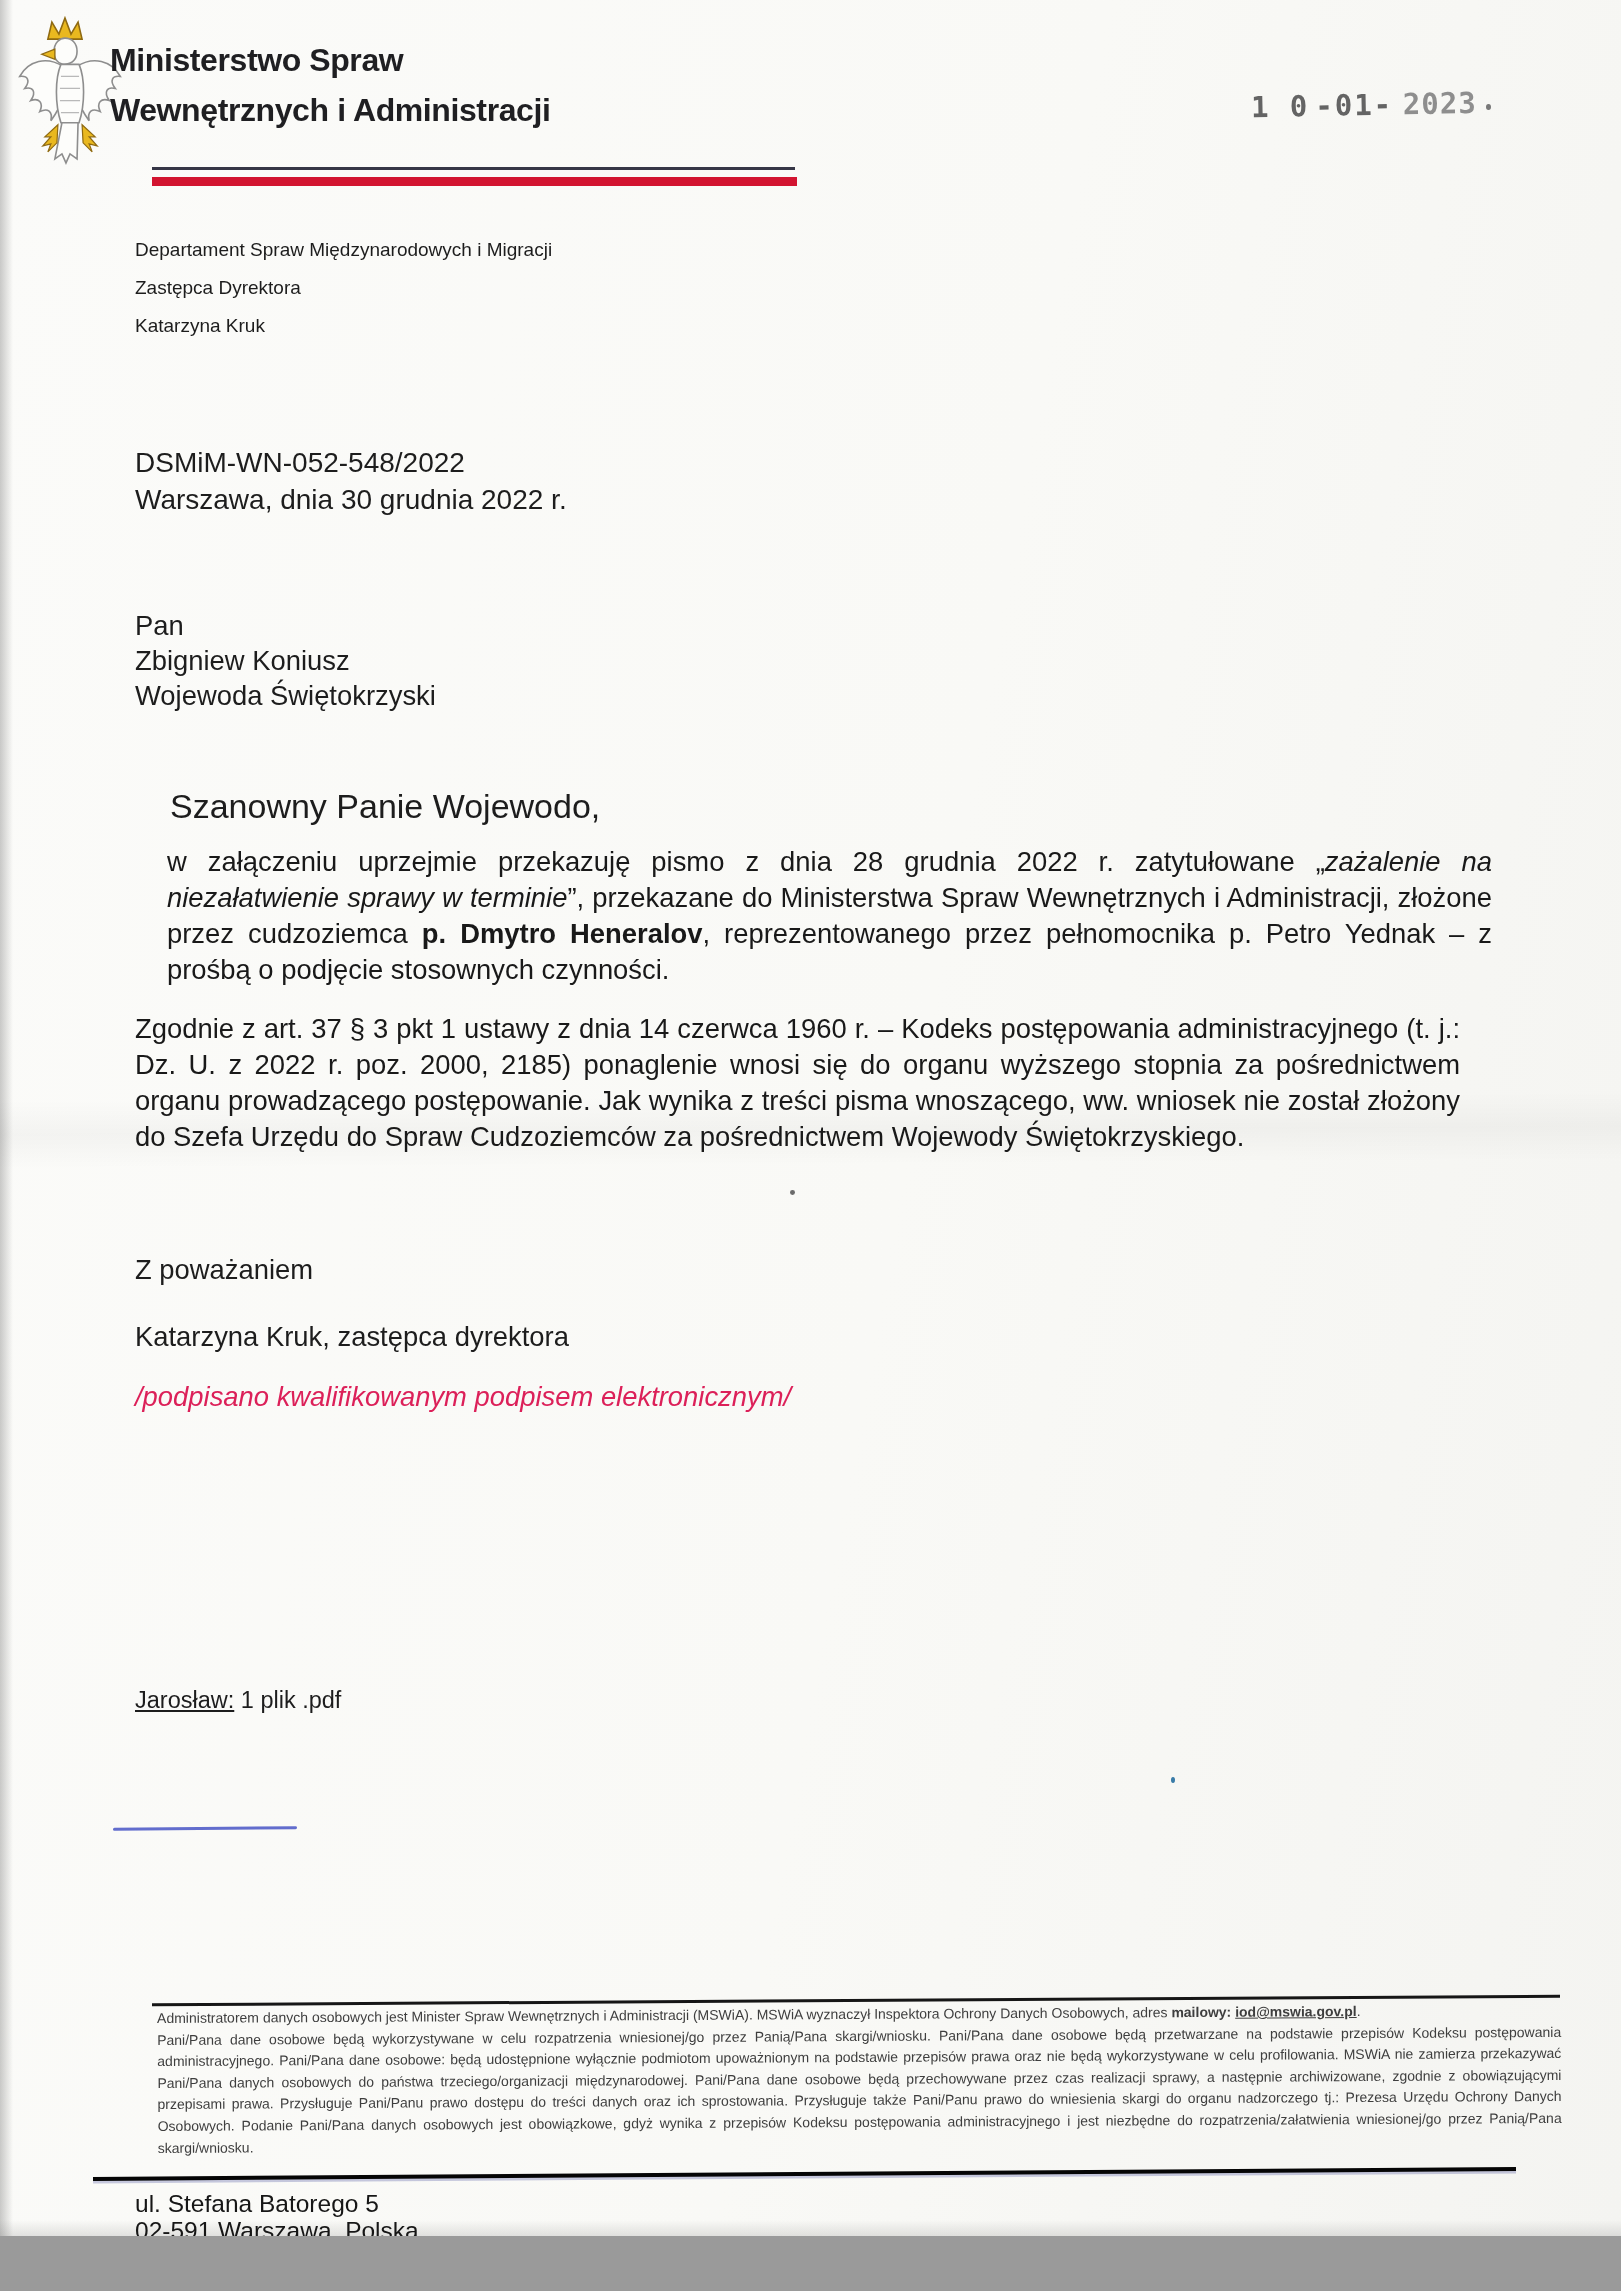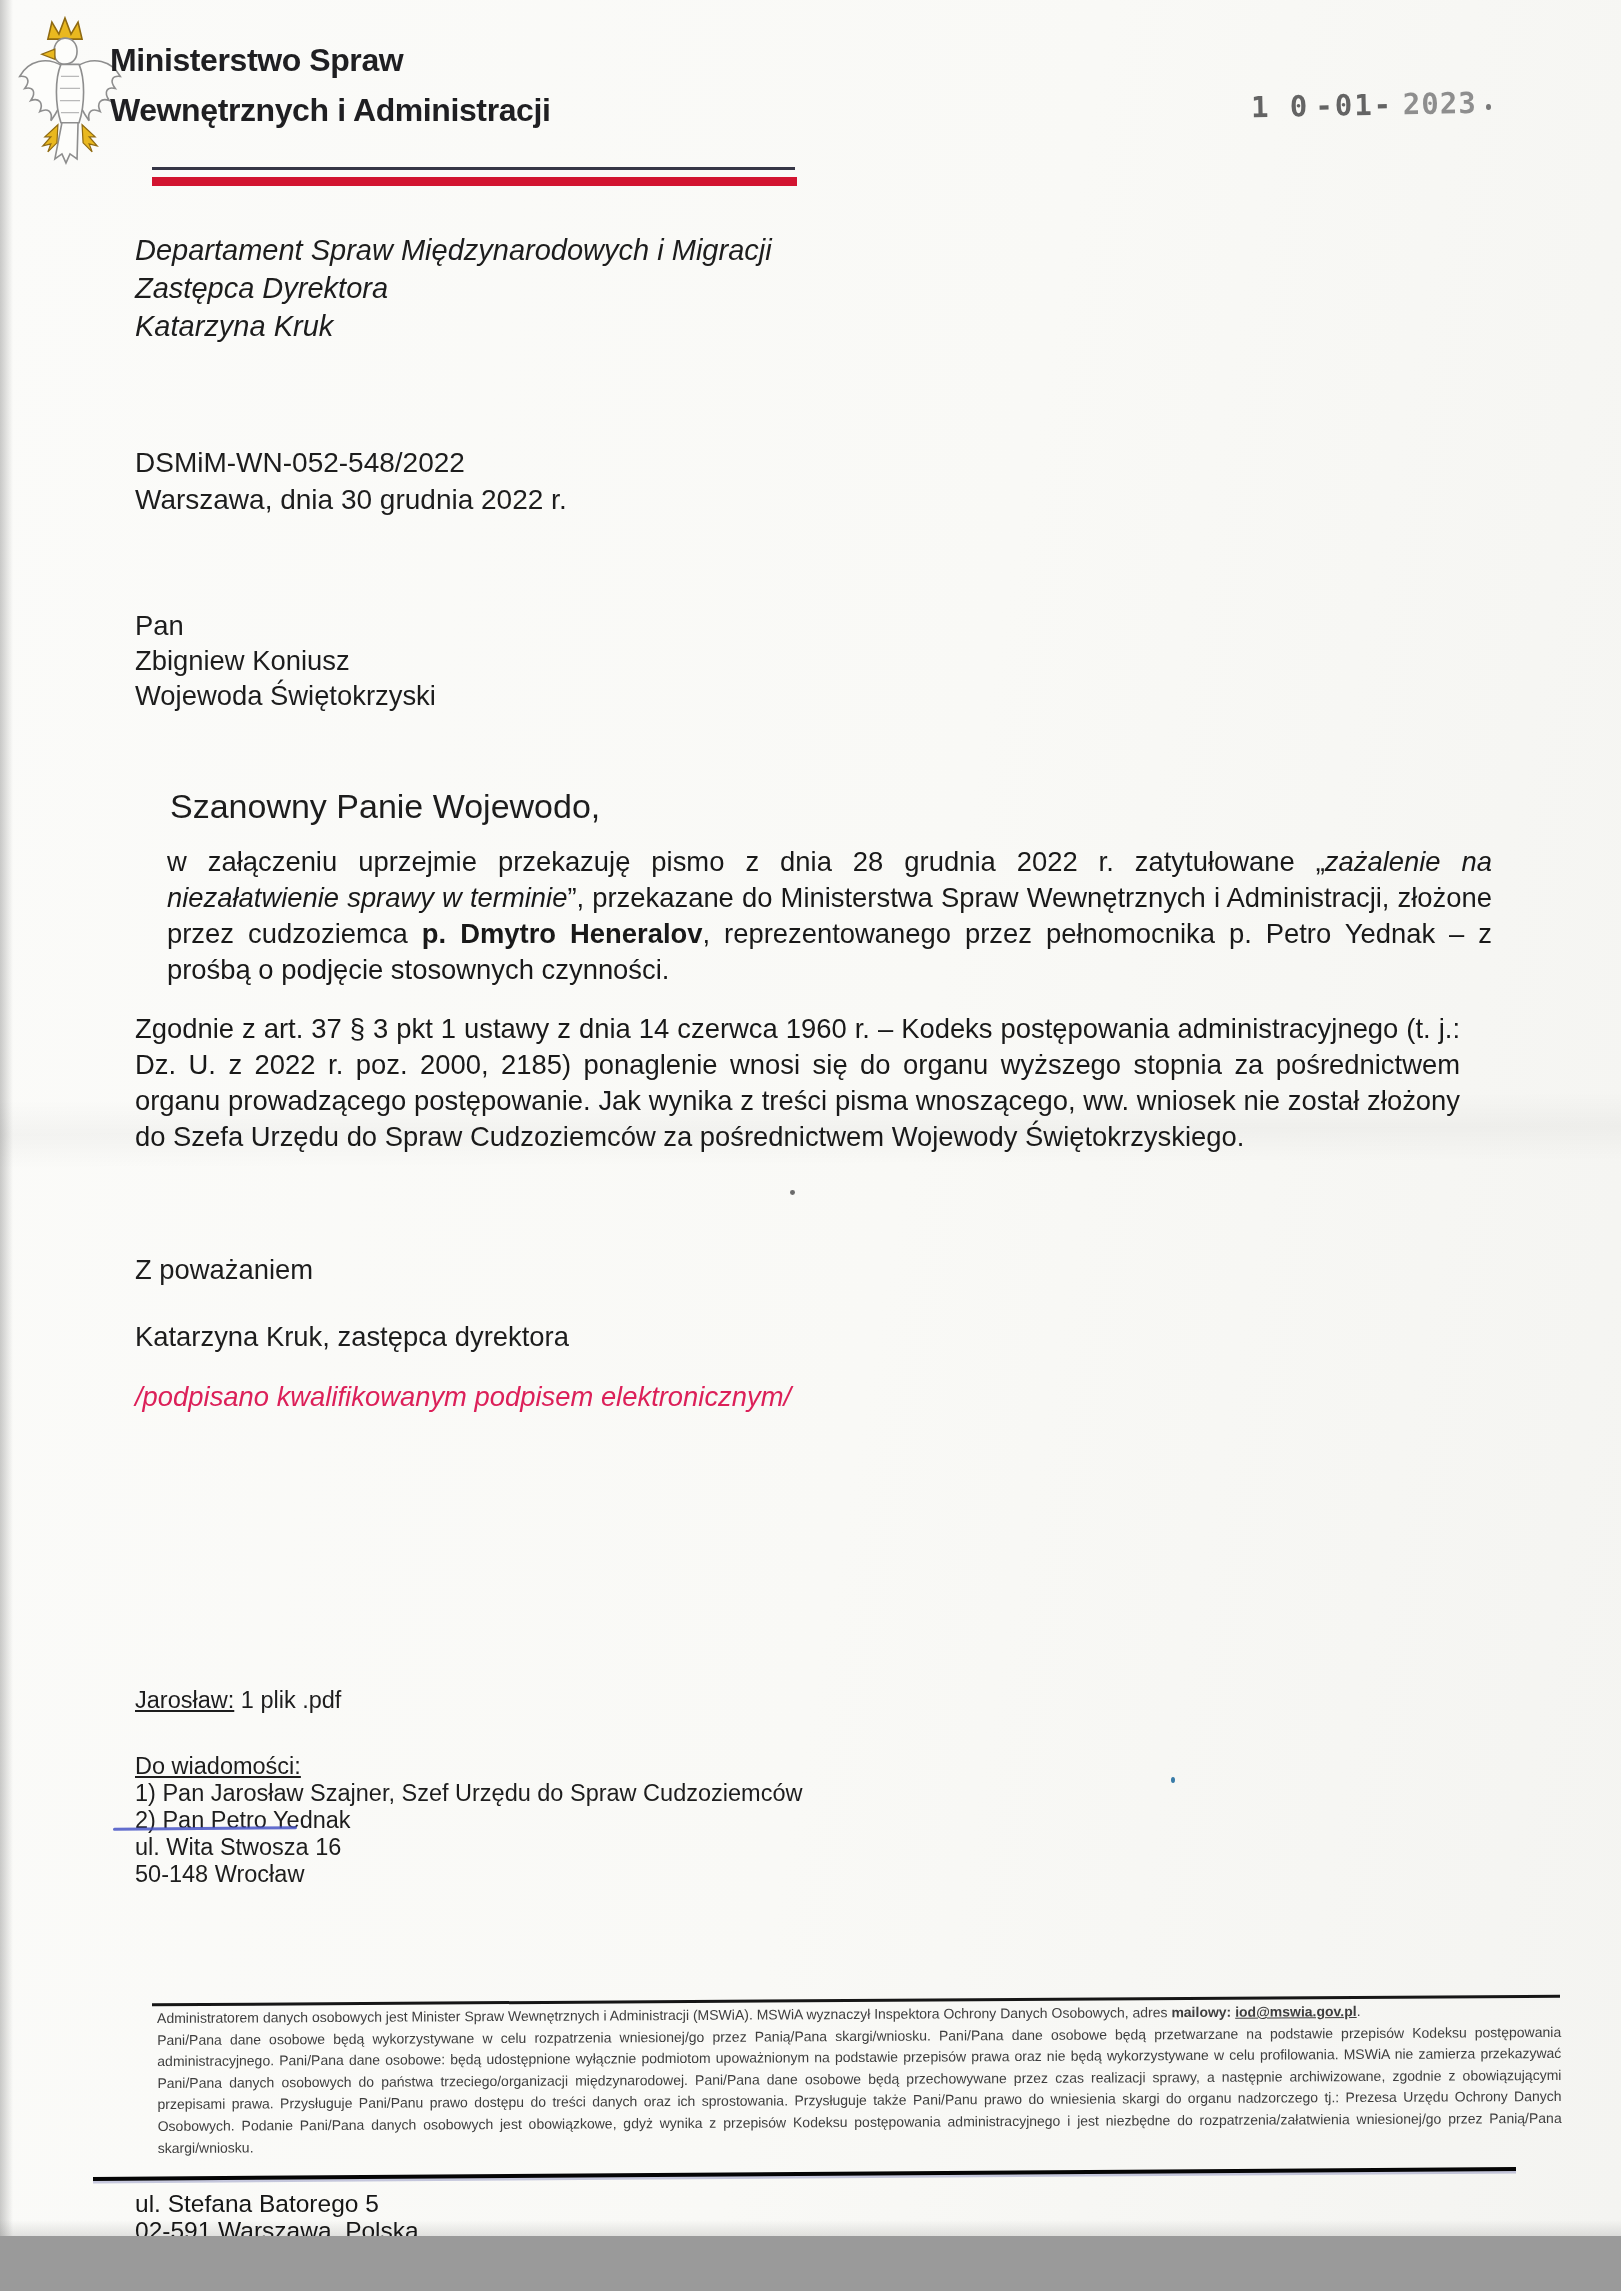--- a/index.html
+++ b/index.html
@@ -22,21 +22,21 @@
   
   .ministry-name{left:110px;top:35px;font-size:32px;line-height:50px;font-weight:600;
     letter-spacing:-0.4px;color:#1f1f22;}
   .rule-dark{left:152px;top:167px;width:643px;height:2.9px;background:#363646;}
   .rule-red{left:152px;top:177px;width:645px;height:8.8px;}
   .stamp{left:1251px;top:88px;font-family:"DejaVu Sans Mono",monospace;font-weight:700;
     font-size:29px;color:#646464;letter-spacing:2px;transform:rotate(-1.1deg);white-space:nowrap;}
   .stamp .yr{color:#8e8e8e;margin-left:9.8px;letter-spacing:1px;}
   .stamp .mo{margin-left:5.9px;}
   
-  .sender{left:135px;top:231px;font-size:29px;line-height:38px;font-style:italic;}
+  .sender{left:135px;top:231px;font-size:19px;line-height:38px;}
   .refblock{left:135px;top:444px;font-size:28px;line-height:37px;}
   .recipient{left:135px;top:608px;font-size:27.4px;line-height:35px;font-weight:400;}
   .salutation{left:135px;top:787px;font-size:34px;margin-left:35px;}
   .para{left:135px;width:1325px;font-size:27.4px;line-height:36px;text-align:justify;color:#191919;}
   .p1{top:844px;margin-left:32px;}
   .p2{top:1011px;}
   .closing{left:135px;top:1254px;font-size:27.4px;}
   .signname{left:135px;top:1321px;font-size:27.4px;}
   .esign{left:135px;top:1381px;font-size:27.4px;font-style:italic;font-weight:500;}
   .smalltxt{font-size:23.5px;line-height:27px;}
@@ -128,27 +128,20 @@
   <div class="abs para p2">Zgodnie z art. 37 § 3 pkt 1 ustawy z dnia 14 czerwca 1960 r. – Kodeks postępowania administracyjnego (t. j.: Dz. U. z 2022 r. poz. 2000, 2185) ponaglenie wnosi się do organu wyższego stopnia za pośrednictwem organu prowadzącego postępowanie. Jak wynika z treści pisma wnoszącego, ww. wniosek nie został złożony do Szefa Urzędu do Spraw Cudzoziemców za pośrednictwem Wojewody Świętokrzyskiego.</div>
 
   <div class="abs closing">Z poważaniem</div>
   <div class="abs signname">Katarzyna Kruk, zastępca dyrektora</div>
   <div class="abs esign" style="color:#dc2059;">/podpisano kwalifikowanym podpisem elektronicznym/</div>
 
   <div class="abs smalltxt attach">
     <span class="u">Jarosław:</span><span> 1 plik .pdf</span>
   </div>
 
-  <div class="abs smalltxt ccblock">
-    <div class="u">Do wiadomości:</div>
-    <div>1) Pan Jarosław Szajner, Szef Urzędu do Spraw Cudzoziemców</div>
-    <div>2) Pan Petro Yednak</div>
-    <div>ul. Wita Stwosza 16</div>
-    <div>50-148 Wrocław</div>
-  </div>
   <div class="abs pen-line" style="background:#4653c6;"></div>
 
   <div class="abs priv-rule-top"></div>
   <div class="abs privacy">
     <div class="l1"><span>Administratorem danych osobowych jest Minister Spraw Wewnętrznych i Administracji (MSWiA). MSWiA wyznaczył Inspektora Ochrony Danych Osobowych, adres </span><b>mailowy: </b><b class="u">iod@mswia.gov.pl</b><span>.</span></div>
     <p class="rest">Pani/Pana dane osobowe będą wykorzystywane w celu rozpatrzenia wniesionej/go przez Panią/Pana skargi/wniosku. Pani/Pana dane osobowe będą przetwarzane na podstawie przepisów Kodeksu postępowania administracyjnego. Pani/Pana dane osobowe: będą udostępnione wyłącznie podmiotom upoważnionym na podstawie przepisów prawa oraz nie będą wykorzystywane w celu profilowania. MSWiA nie zamierza przekazywać Pani/Pana danych osobowych do państwa trzeciego/organizacji międzynarodowej. Pani/Pana dane osobowe będą przechowywane przez czas realizacji sprawy, a następnie archiwizowane, zgodnie z obowiązującymi przepisami prawa. Przysługuje Pani/Panu prawo dostępu do treści danych oraz ich sprostowania. Przysługuje także Pani/Panu prawo do wniesienia skargi do organu nadzorczego tj.: Prezesa Urzędu Ochrony Danych Osobowych. Podanie Pani/Pana danych osobowych jest obowiązkowe, gdyż wynika z przepisów Kodeksu postępowania administracyjnego i jest niezbędne do rozpatrzenia/załatwienia wniesionej/go przez Panią/Pana skargi/wniosku.</p>
   </div>
   <div class="abs priv-rule-bottom"></div>
 
   <div class="abs footer-addr">

